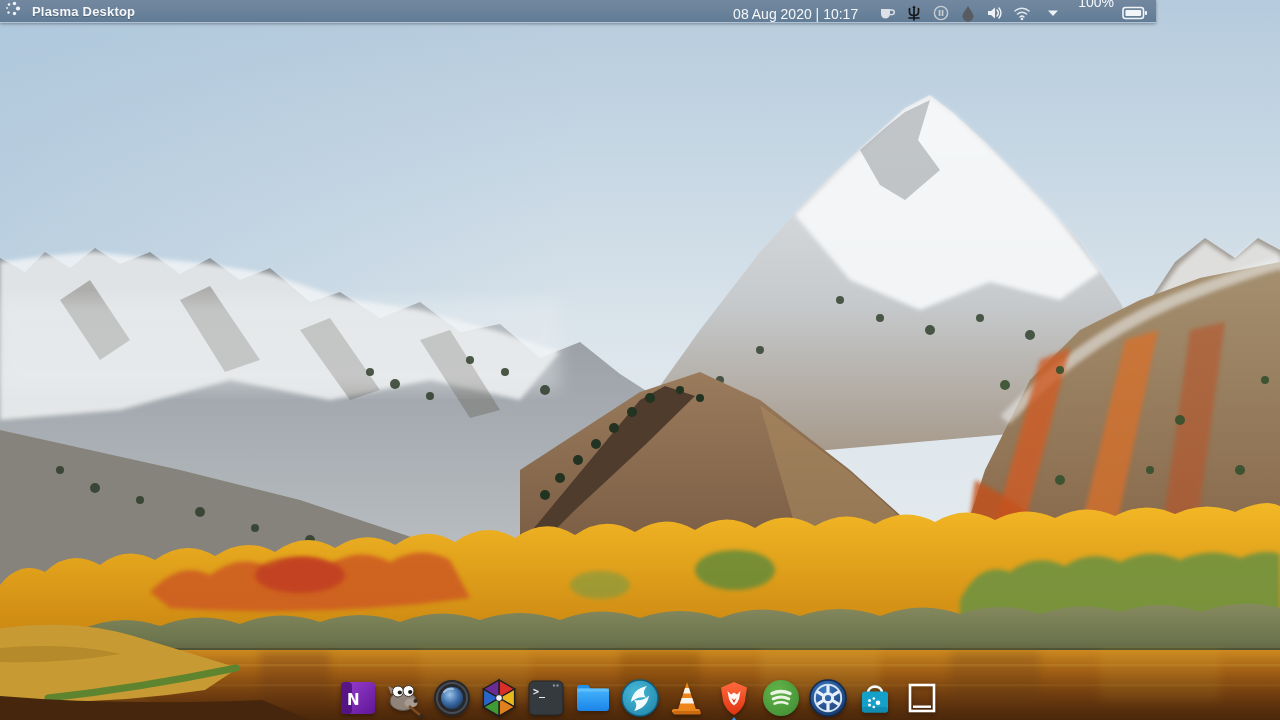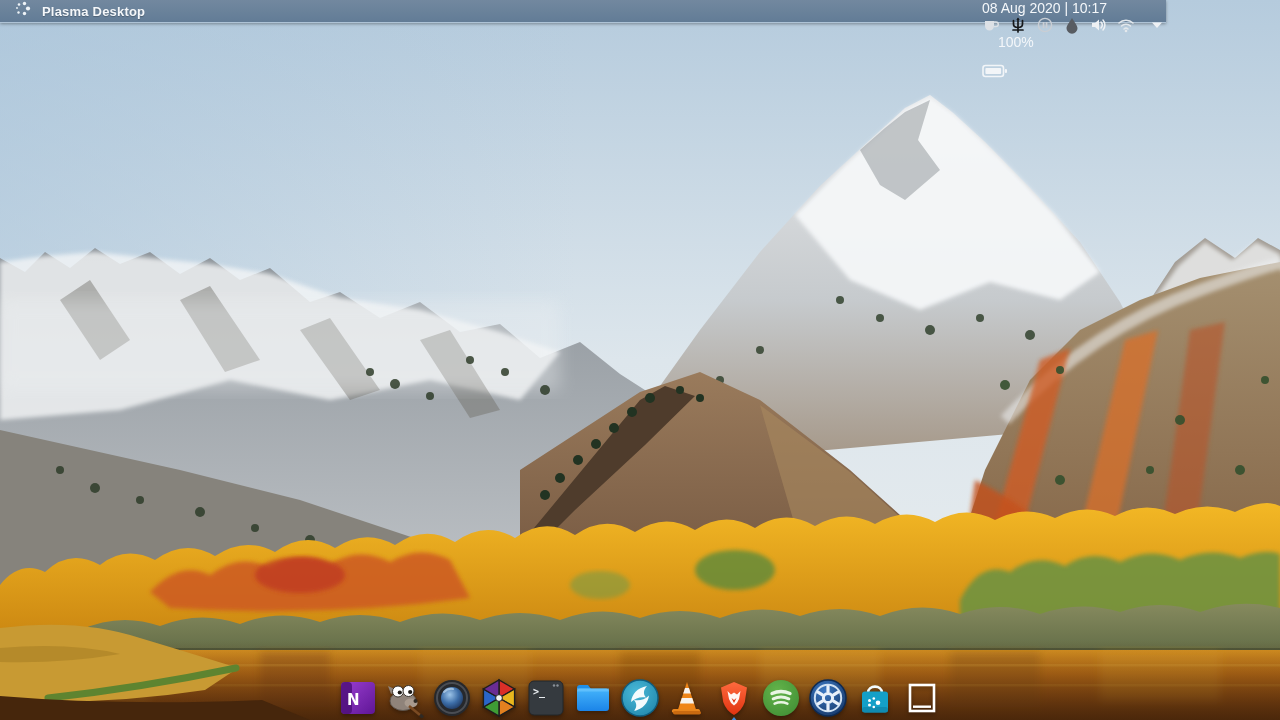--- a/index.html
+++ b/index.html
@@ -8,25 +8,25 @@
 
   
   .wallpaper{position:absolute;inset:0;z-index:0;}
   .wallpaper svg{display:block;}
 
   
   .panel{position:absolute;top:0;left:0;width:1156px;height:22px;z-index:10;
          background:linear-gradient(#72889f,#627c96);
          border-bottom:1px solid #aec3d6;
          box-shadow:0 1px 3px rgba(0,0,0,.35);
-         display:flex;align-items:center;color:#f4f7fa;padding-left:10px;}
+         display:flex;align-items:center;color:#f4f7fa;}
   .launcher{width:26px;height:22px;display:flex;align-items:center;justify-content:center;cursor:pointer;}
   .panel-title{font-size:13px;font-weight:bold;margin-left:6px;letter-spacing:.2px;
                text-shadow:0 1px 1px rgba(0,0,0,.25);}
-  .panel-right{margin-left:auto;display:flex;align-items:flex-start;height:100%;flex-direction:column;}
+  .panel-right{margin-left:auto;display:flex;align-items:flex-end;height:100%;}
   .clock{font-size:14px;margin-right:20px;white-space:pre;}
   .tray{display:flex;align-items:center;gap:9px;}
   .tray .ticon{width:18px;height:18px;display:flex;align-items:center;justify-content:center;cursor:pointer;}
   .chevron{margin-left:4px;}
   .batt-pct{font-size:14px;margin:0 8px 12px 16px;}
   .battery{margin-right:8px;display:flex;align-items:center;cursor:pointer;}
 
   
   .dock{position:absolute;bottom:2px;left:50%;transform:translateX(-50%);
         display:flex;align-items:flex-end;gap:7px;z-index:10;}

